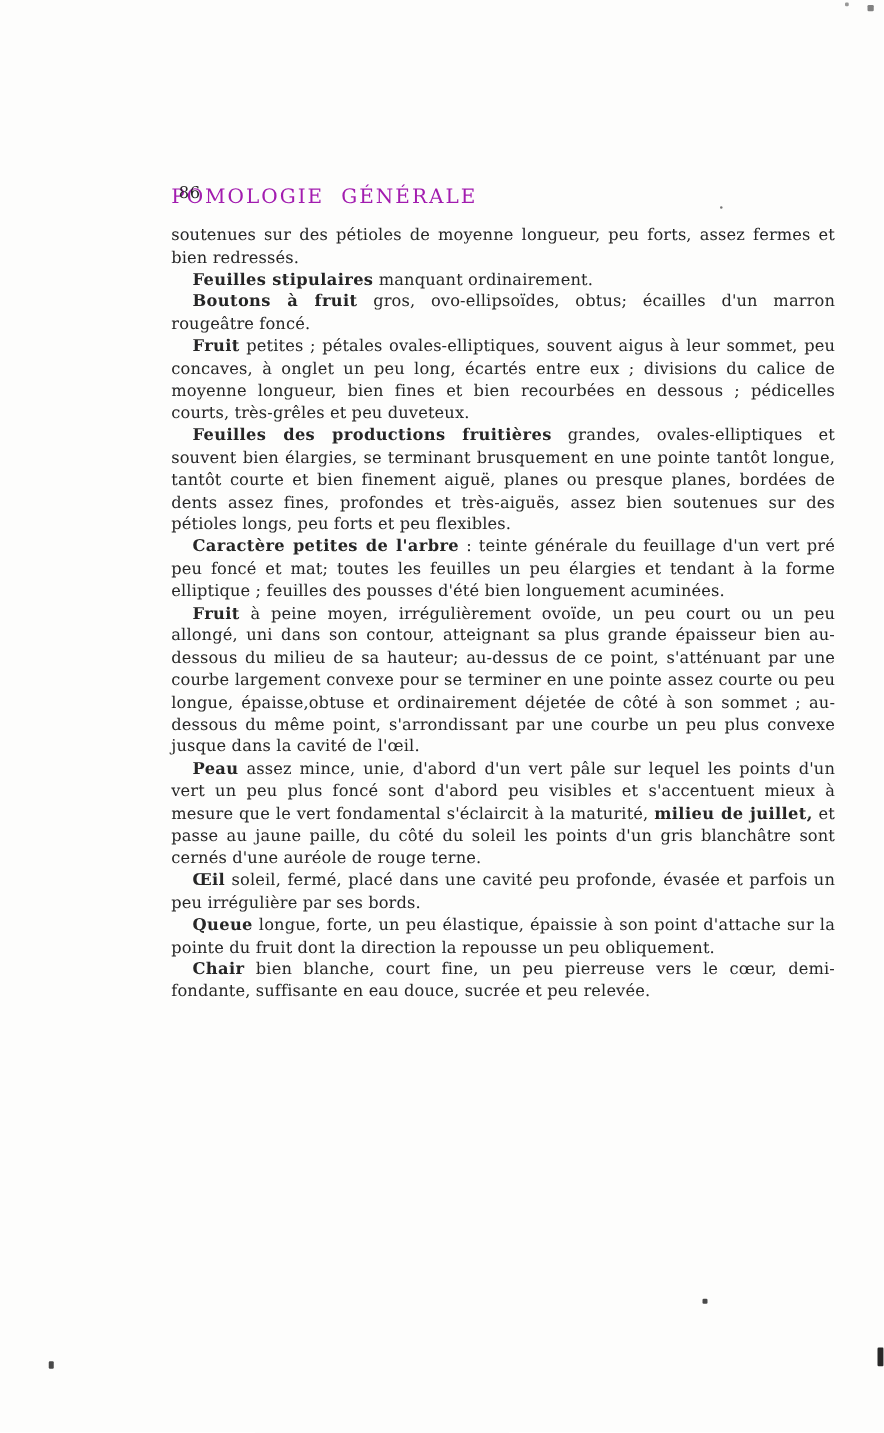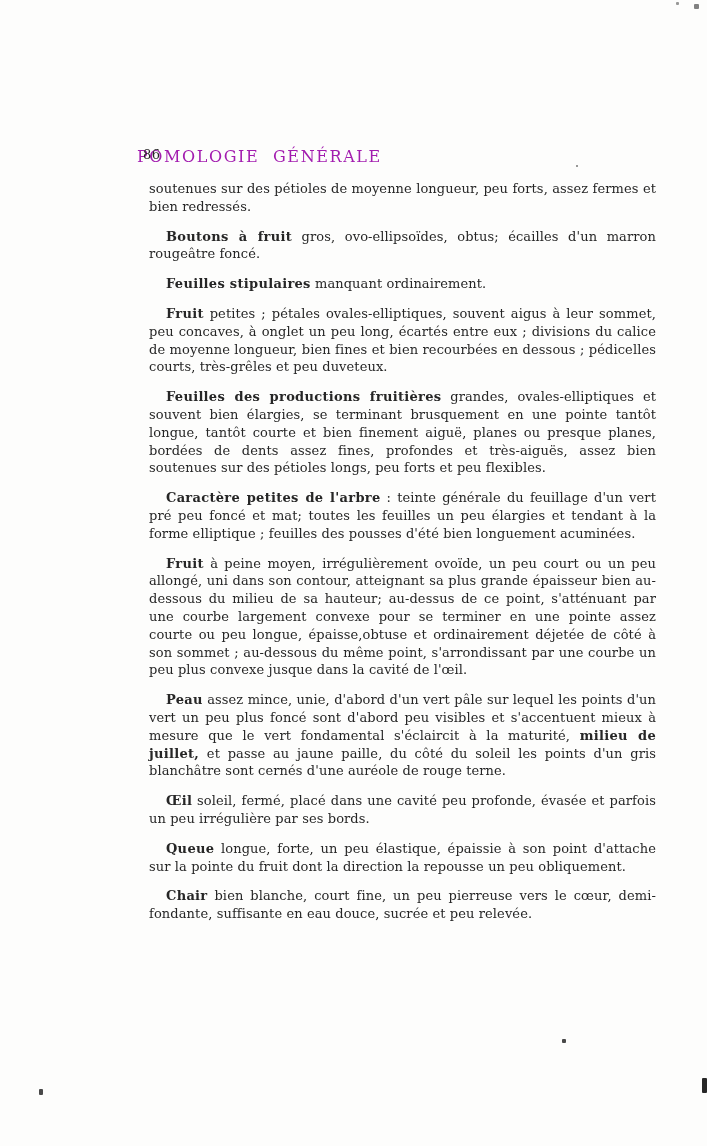--- a/index.html
+++ b/index.html
@@ -31,21 +31,21 @@
   }
   .running-title {
     display: block;
     font-size: 16px;
     letter-spacing: 1.6px;
     word-spacing: 7px;
     color: #a21caf;
   }
   .body-text { margin-top: 15px; }
   .para {
-    margin: 12px;
+    margin: 0;
     font-size: 13px;
     line-height: 17.8px;
     text-align: justify;
     text-indent: 17px;
     letter-spacing: 0.1px;
   }
   .para.no-indent { text-indent: 0; }
   .lead { font-weight: bold; letter-spacing: 0.3px; }
   .speck {
     position: absolute;
@@ -63,22 +63,22 @@
 <body>
 
 <div class="page">
   <div class="text-block">
     <div class="header-row">
       <span class="page-num">86</span>
       <span class="running-title">POMOLOGIE GÉNÉRALE</span>
     </div>
     <div class="body-text" id="paragraphs">
         <p class="para no-indent"><span class="normal">soutenues sur des pétioles de moyenne longueur, peu forts, assez fermes et bien redressés.</span></p>
+        <p class="para"><span class="lead">Feuilles stipulaires</span><span class="normal"> manquant ordinairement.</span></p>
         <p class="para"><span class="lead">Boutons à fruit</span><span class="normal"> gros, ovo-ellipsoïdes, obtus; écailles d'un marron rougeâtre foncé.</span></p>
-        <p class="para"><span class="lead">Feuilles stipulaires</span><span class="normal"> manquant ordinairement.</span></p>
         <p class="para"><span class="lead">Fruit</span><span class="normal"> petites ; pétales ovales-elliptiques, souvent aigus à leur sommet, peu concaves, à onglet un peu long, écartés entre eux ; divisions du calice de moyenne longueur, bien fines et bien recourbées en dessous ; pédicelles courts, très-grêles et peu duveteux.</span></p>
         <p class="para"><span class="lead">Feuilles des productions fruitières</span><span class="normal"> grandes, ovales-elliptiques et souvent bien élargies, se terminant brusquement en une pointe tantôt longue, tantôt courte et bien finement aiguë, planes ou presque planes, bordées de dents assez fines, profondes et très-aiguës, assez bien soutenues sur des pétioles longs, peu forts et peu flexibles.</span></p>
         <p class="para"><span class="lead">Caractère petites de l'arbre</span><span class="normal"> : teinte générale du feuillage d'un vert pré peu foncé et mat; toutes les feuilles un peu élargies et tendant à la forme elliptique ; feuilles des pousses d'été bien longuement acuminées.</span></p>
         <p class="para"><span class="lead">Fruit</span><span class="normal"> à peine moyen, irrégulièrement ovoïde, un peu court ou un peu allongé, uni dans son contour, atteignant sa plus grande épaisseur bien au-dessous du milieu de sa hauteur; au-dessus de ce point, s'atténuant par une courbe largement convexe pour se terminer en une pointe assez courte ou peu longue, épaisse,obtuse et ordinairement déjetée de côté à son sommet ; au-dessous du même point, s'arrondissant par une courbe un peu plus convexe jusque dans la cavité de l'œil.</span></p>
         <p class="para"><span class="lead">Peau</span><span class="normal"> assez mince, unie, d'abord d'un vert pâle sur lequel les points d'un vert un peu plus foncé sont d'abord peu visibles et s'accentuent mieux à mesure que le vert fondamental s'éclaircit à la maturité, </span><span class="lead">milieu de juillet,</span><span class="normal"> et passe au jaune paille, du côté du soleil les points d'un gris blanchâtre sont cernés d'une auréole de rouge terne.</span></p>
         <p class="para"><span class="lead">Œil</span><span class="normal"> soleil, fermé, placé dans une cavité peu profonde, évasée et parfois un peu irrégulière par ses bords.</span></p>
         <p class="para"><span class="lead">Queue</span><span class="normal"> longue, forte, un peu élastique, épaissie à son point d'attache sur la pointe du fruit dont la direction la repousse un peu obliquement.</span></p>
         <p class="para"><span class="lead">Chair</span><span class="normal"> bien blanche, court fine, un peu pierreuse vers le cœur, demi-fondante, suffisante en eau douce, sucrée et peu relevée.</span></p>
       </div>
   </div>

